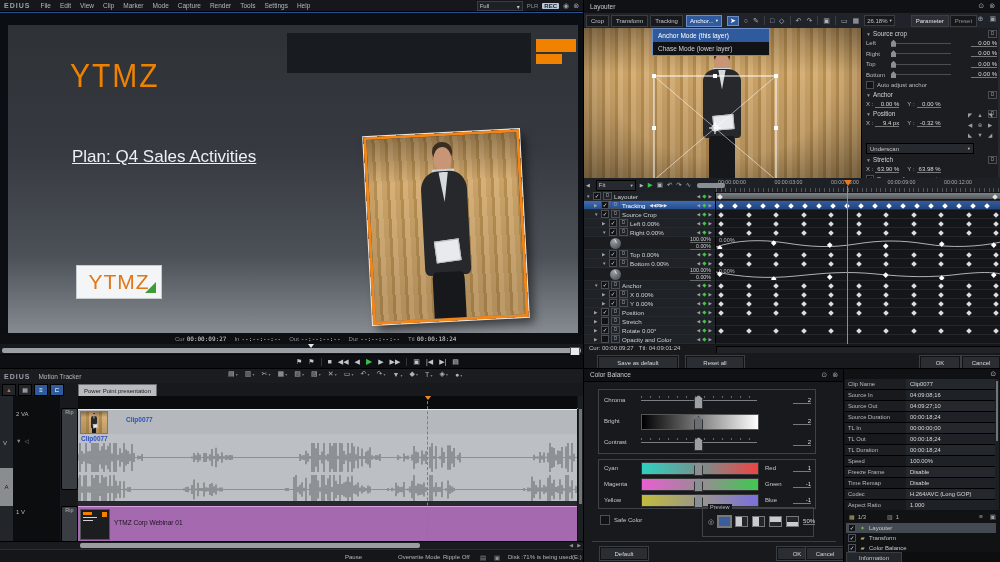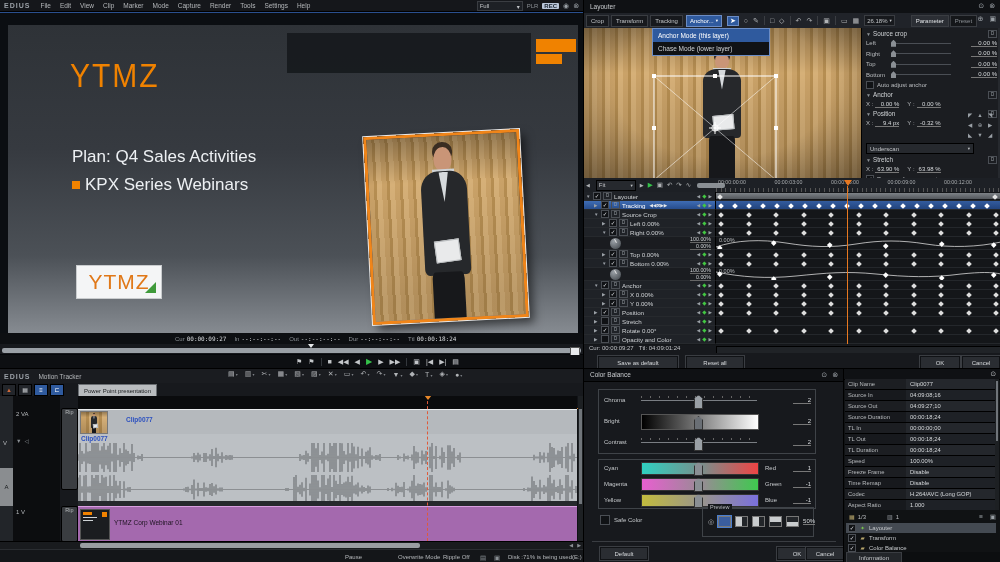--- a/index.html
+++ b/index.html
@@ -21,21 +21,21 @@
 
   
   #preview{position:absolute;left:0;top:12px;width:583px;height:321px;background:#0b0e12;border-top:1px solid #2a4f8e;}
   #slide{position:absolute;left:8px;top:12px;width:570px;height:308px;
          background:linear-gradient(180deg,#2e3237 0%,#363a40 40%,#4c5157 75%,#868b91 100%);overflow:hidden;}
   .slide-band{position:absolute;left:279px;top:8px;width:244px;height:40px;background:rgba(20,23,27,.85);}
   .deco1{position:absolute;left:528px;top:14px;width:40px;height:13px;background:#f08200;}
   .deco2{position:absolute;left:528px;top:29px;width:26px;height:10px;background:#f08200;}
   #slide-logo{position:absolute;left:62px;top:34px;font-size:30px;color:#f08200;font-weight:400;letter-spacing:2px;transform:scaleY(1.08);}
   #slide-title{position:absolute;left:176px;top:52px;font-size:23px;color:#f08200;}
-  #slide-line1{position:absolute;left:64px;top:122px;font-size:17px;color:#edf0f3;}
+  #slide-line1{position:absolute;left:64px;top:122px;font-size:17px;color:#edf0f3;text-decoration:underline;}
   #slide-line2{position:absolute;left:64px;top:150px;font-size:17px;color:#edf0f3;display:flex;align-items:center;}
   #slide-line2 .bullet{width:8px;height:8px;background:#f08200;margin-right:5px;display:inline-block;}
   #slide-footerlogo{position:absolute;left:68px;top:240px;width:84px;height:32px;background:#f4f5f6;border:1px solid #c9ccce;display:flex;align-items:center;justify-content:center;}
   #slide-footerlogo span{font-size:21px;color:#e07818;letter-spacing:1px;}
   .green-tri{position:absolute;right:5px;bottom:5px;width:0;height:0;border-left:11px solid transparent;border-bottom:11px solid #3f9a3a;}
   #slide-photo{position:absolute;left:360px;top:108px;width:150px;height:182px;border:3px solid #f08519;
                transform:rotate(-3deg);box-shadow:0 0 0 1px #e8e8e8,5px 6px 10px rgba(0,0,0,.55);overflow:hidden;}
   .curtain{position:absolute;inset:0;background:
       linear-gradient(180deg,rgba(0,0,0,.30),rgba(0,0,0,0) 25%,rgba(0,0,0,.12) 90%),
       repeating-linear-gradient(90deg,#caa268 0 5px,#b68e52 5px 8px,#d6b078 8px 13px);}
@@ -278,24 +278,20 @@
     </div>
   </div>
 
   <div id="preview">
     <div id="slide">
       <div class="slide-band"></div>
       <div class="deco1"></div>
       <div class="deco2"></div>
       <div id="slide-logo">YTMZ</div>
       <div id="slide-line1">Plan: Q4 Sales Activities</div>
-      <div id="slide-line2">
-        <i class="bullet"></i>
-        <span>KPX Series Webinars</span>
-      </div>
       <div id="slide-footerlogo">
         <span>YTMZ</span>
         <i class="green-tri"></i>
       </div>
       <div id="slide-photo">
         <div class="curtain"></div>
         <div class="person" style="left:36px;top:6px;width:78px;height:200px;">
             <div class="p-hair"></div>
             <div class="p-head"></div>
             <div class="p-shirt"></div>

